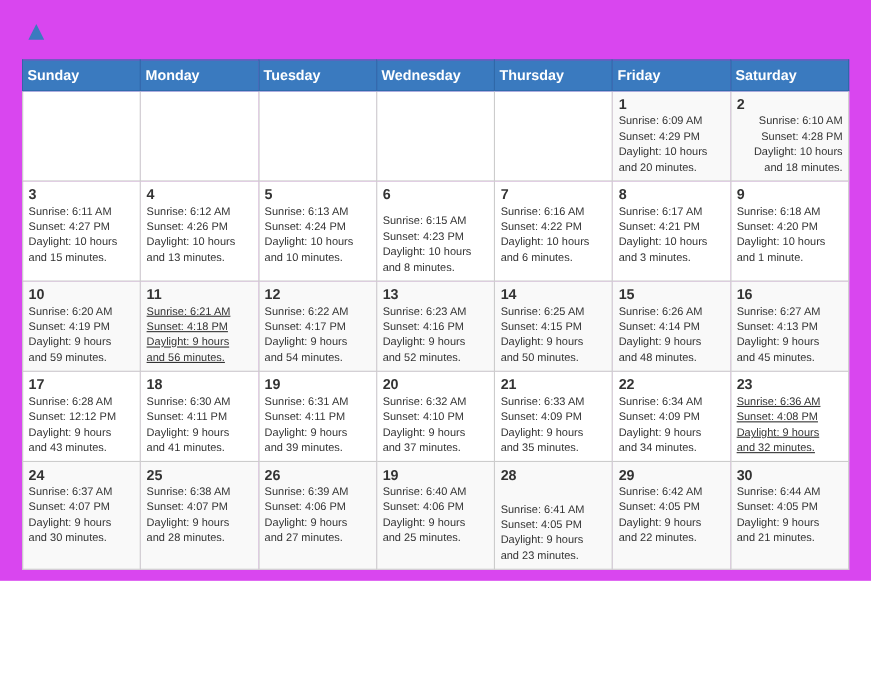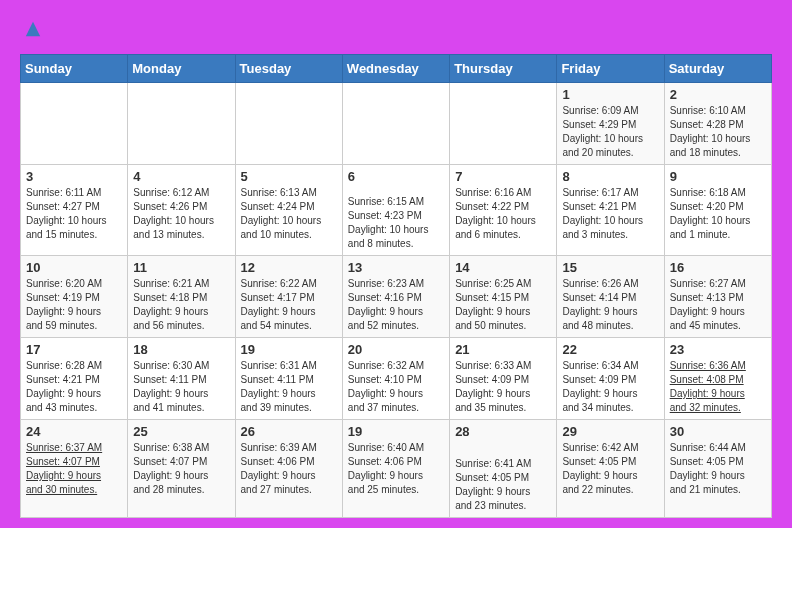--- a/index.html
+++ b/index.html
@@ -148,21 +148,21 @@
           <td class="empty-cell"></td>
           <td style="background: rgb(249, 249, 249);">
             <span class="day-number">1</span>
             <div class="cell-info" style="white-space: pre-line;">Sunrise: 6:09 AM
 Sunset: 4:29 PM
 Daylight: 10 hours
 and 20 minutes.</div>
           </td>
           <td style="background: rgb(249, 249, 249);">
             <span class="day-number">2</span>
-            <div class="cell-info" style="white-space: pre-line;">Sunrise: 6:10 AM
+            <div class="cell-info" style="white-space: pre-line; text-align: right;">Sunrise: 6:10 AM
 Sunset: 4:28 PM
 Daylight: 10 hours
 and 18 minutes.</div>
           </td>
         </tr>
         <tr>
           <td style="background: rgb(255, 255, 255);">
             <span class="day-number">3</span>
             <div class="cell-info" style="white-space: pre-line;">Sunrise: 6:11 AM
 Sunset: 4:27 PM
@@ -215,21 +215,21 @@
         <tr>
           <td style="background: rgb(249, 249, 249);">
             <span class="day-number">10</span>
             <div class="cell-info" style="white-space: pre-line;">Sunrise: 6:20 AM
 Sunset: 4:19 PM
 Daylight: 9 hours
 and 59 minutes.</div>
           </td>
           <td style="background: rgb(249, 249, 249);">
             <span class="day-number">11</span>
-            <div class="cell-info" style="white-space: pre-line;">Sunrise: 6:21 AM
+            <div class="cell-info" style="white-space: pre-line; text-decoration: underline;">Sunrise: 6:21 AM
 Sunset: 4:18 PM
 Daylight: 9 hours
 and 56 minutes.</div>
           </td>
           <td style="background: rgb(249, 249, 249);">
             <span class="day-number">12</span>
             <div class="cell-info" style="white-space: pre-line;">Sunrise: 6:22 AM
 Sunset: 4:17 PM
 Daylight: 9 hours
 and 54 minutes.</div>
@@ -260,21 +260,21 @@
             <div class="cell-info" style="white-space: pre-line;">Sunrise: 6:27 AM
 Sunset: 4:13 PM
 Daylight: 9 hours
 and 45 minutes.</div>
           </td>
         </tr>
         <tr>
           <td style="background: rgb(255, 255, 255);">
             <span class="day-number">17</span>
             <div class="cell-info" style="white-space: pre-line;">Sunrise: 6:28 AM
-Sunset: 4:21 PM
+Sunset: 12:12 PM
 Daylight: 9 hours
 and 43 minutes.</div>
           </td>
           <td style="background: rgb(255, 255, 255);">
             <span class="day-number">18</span>
             <div class="cell-info" style="white-space: pre-line;">Sunrise: 6:30 AM
 Sunset: 4:11 PM
 Daylight: 9 hours
 and 41 minutes.</div>
           </td>
@@ -310,21 +310,21 @@
             <span class="day-number">23</span>
             <div class="cell-info" style="white-space: pre-line; text-decoration: underline;">Sunrise: 6:36 AM
 Sunset: 4:08 PM
 Daylight: 9 hours
 and 32 minutes.</div>
           </td>
         </tr>
         <tr>
           <td style="background: rgb(249, 249, 249);">
             <span class="day-number">24</span>
-            <div class="cell-info" style="white-space: pre-line; text-decoration: underline;">Sunrise: 6:37 AM
+            <div class="cell-info" style="white-space: pre-line;">Sunrise: 6:37 AM
 Sunset: 4:07 PM
 Daylight: 9 hours
 and 30 minutes.</div>
           </td>
           <td style="background: rgb(249, 249, 249);">
             <span class="day-number">25</span>
             <div class="cell-info" style="white-space: pre-line;">Sunrise: 6:38 AM
 Sunset: 4:07 PM
 Daylight: 9 hours
 and 28 minutes.</div>

